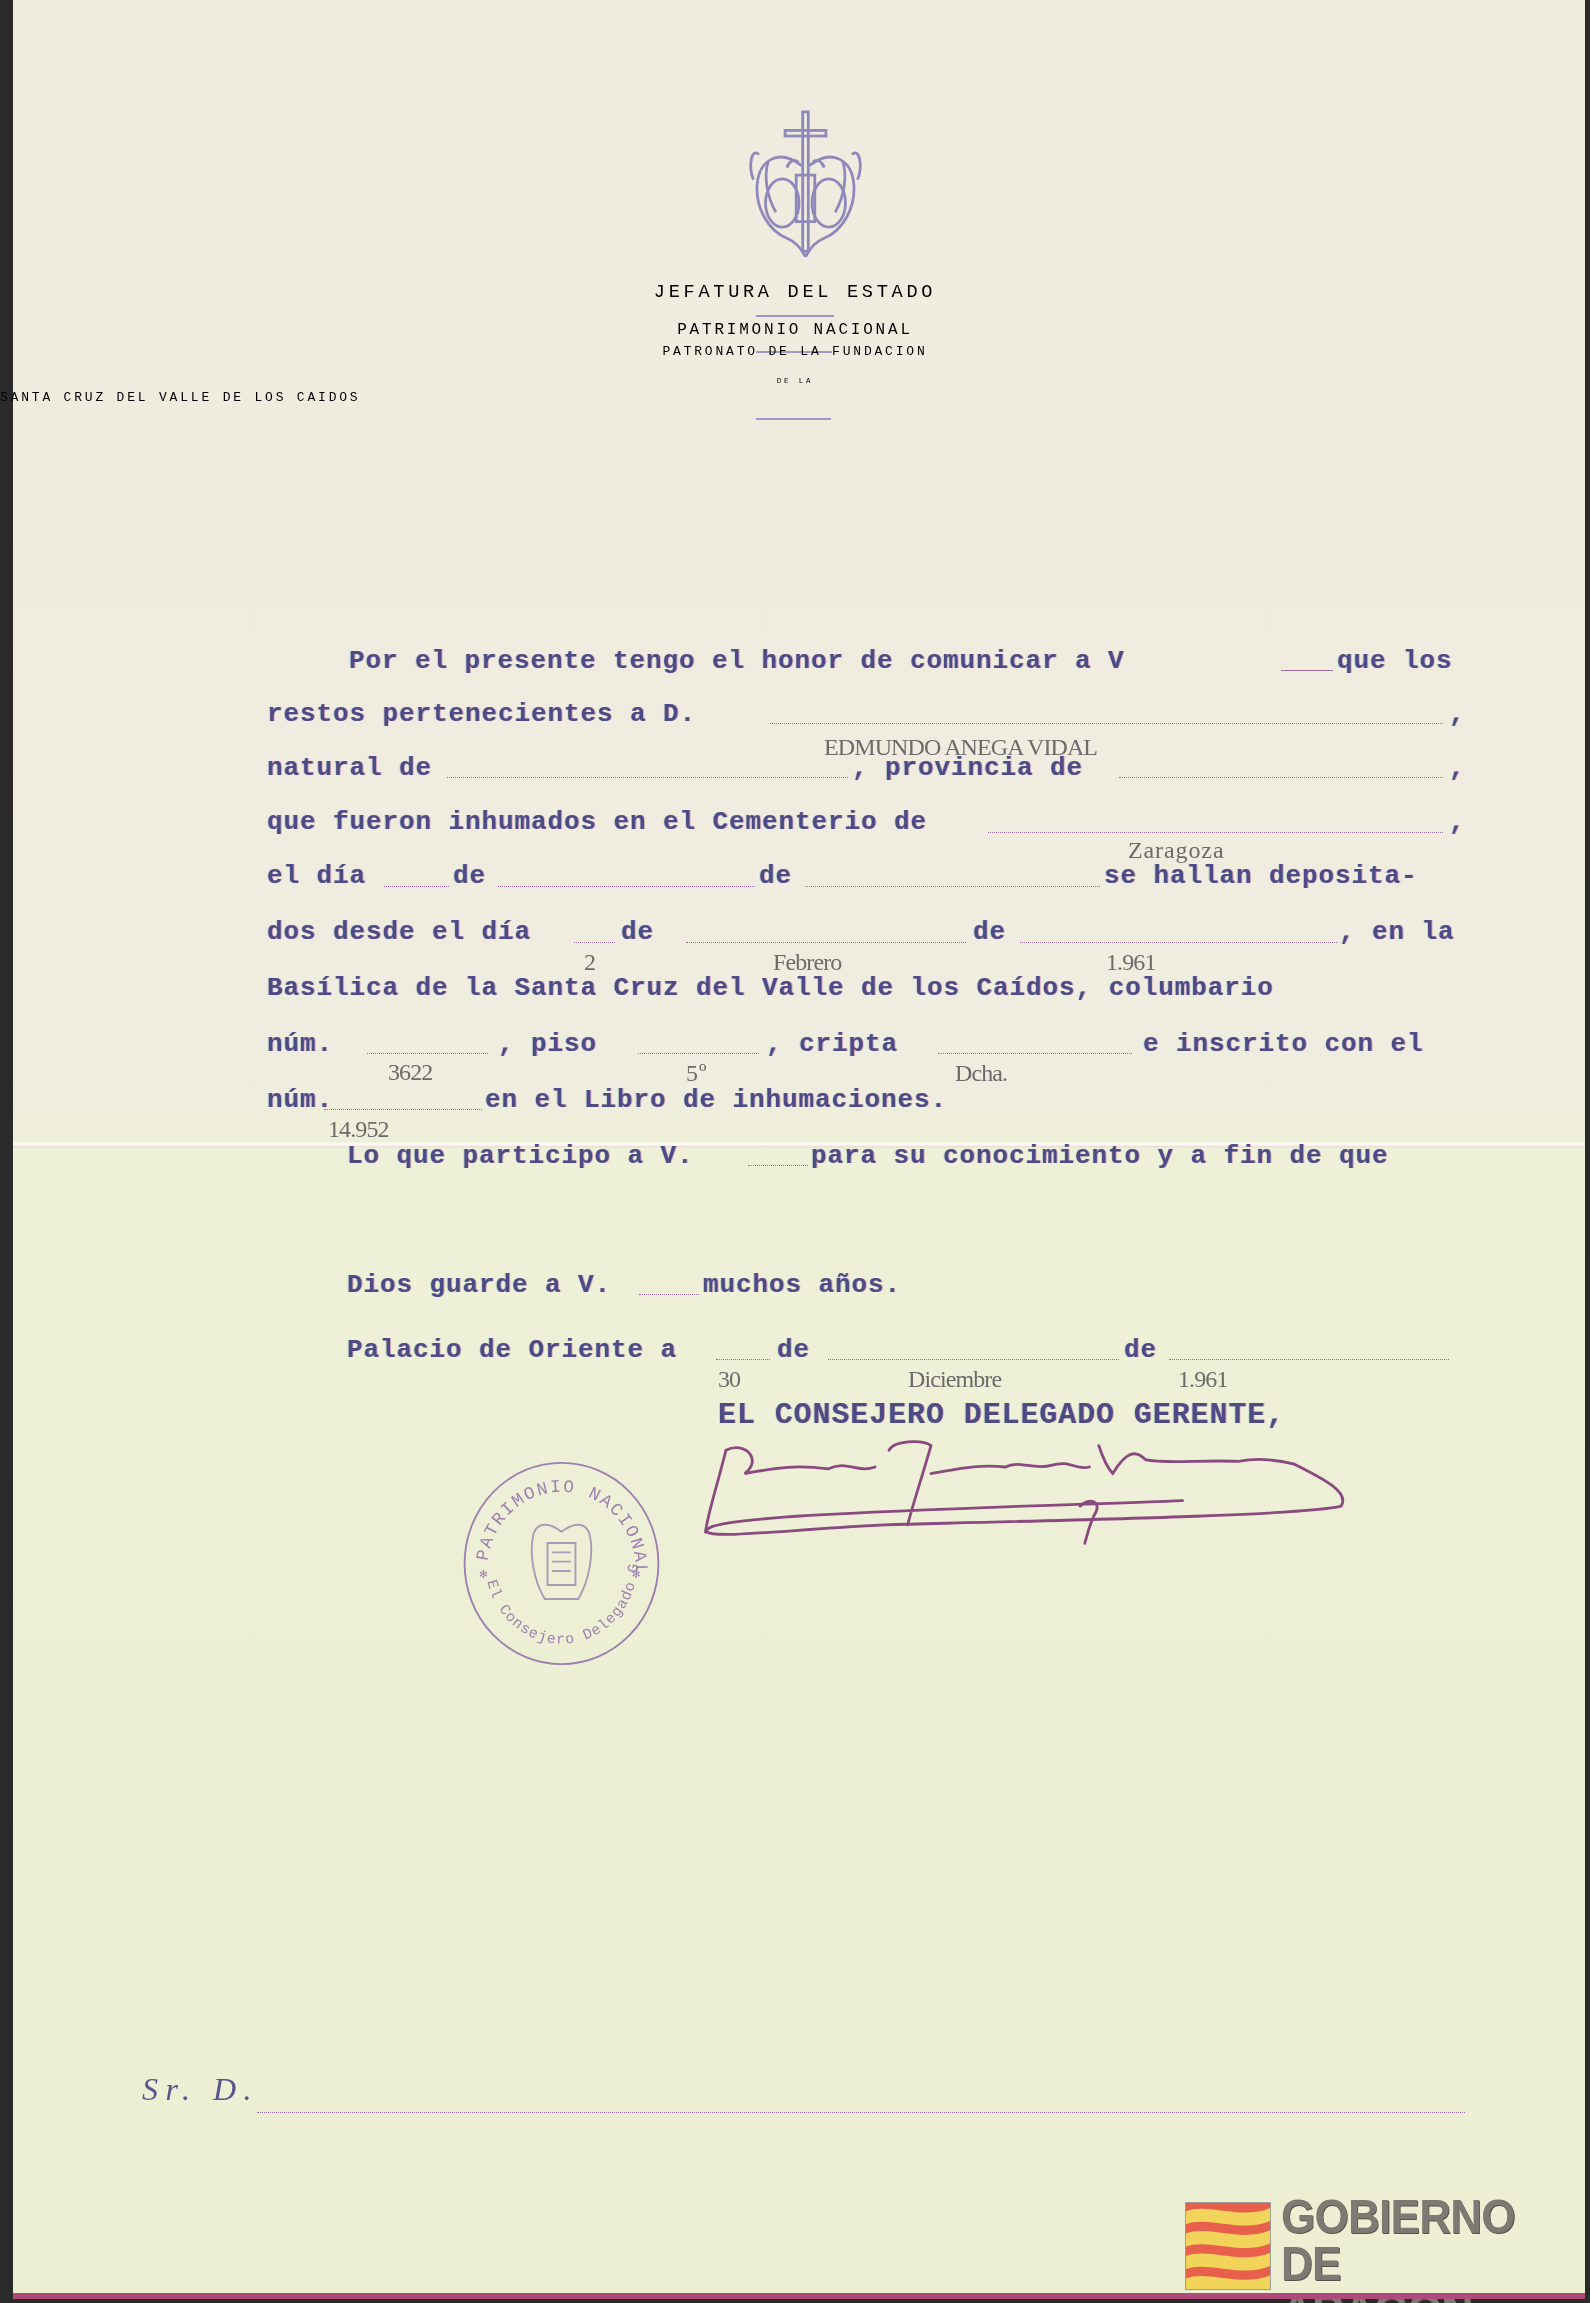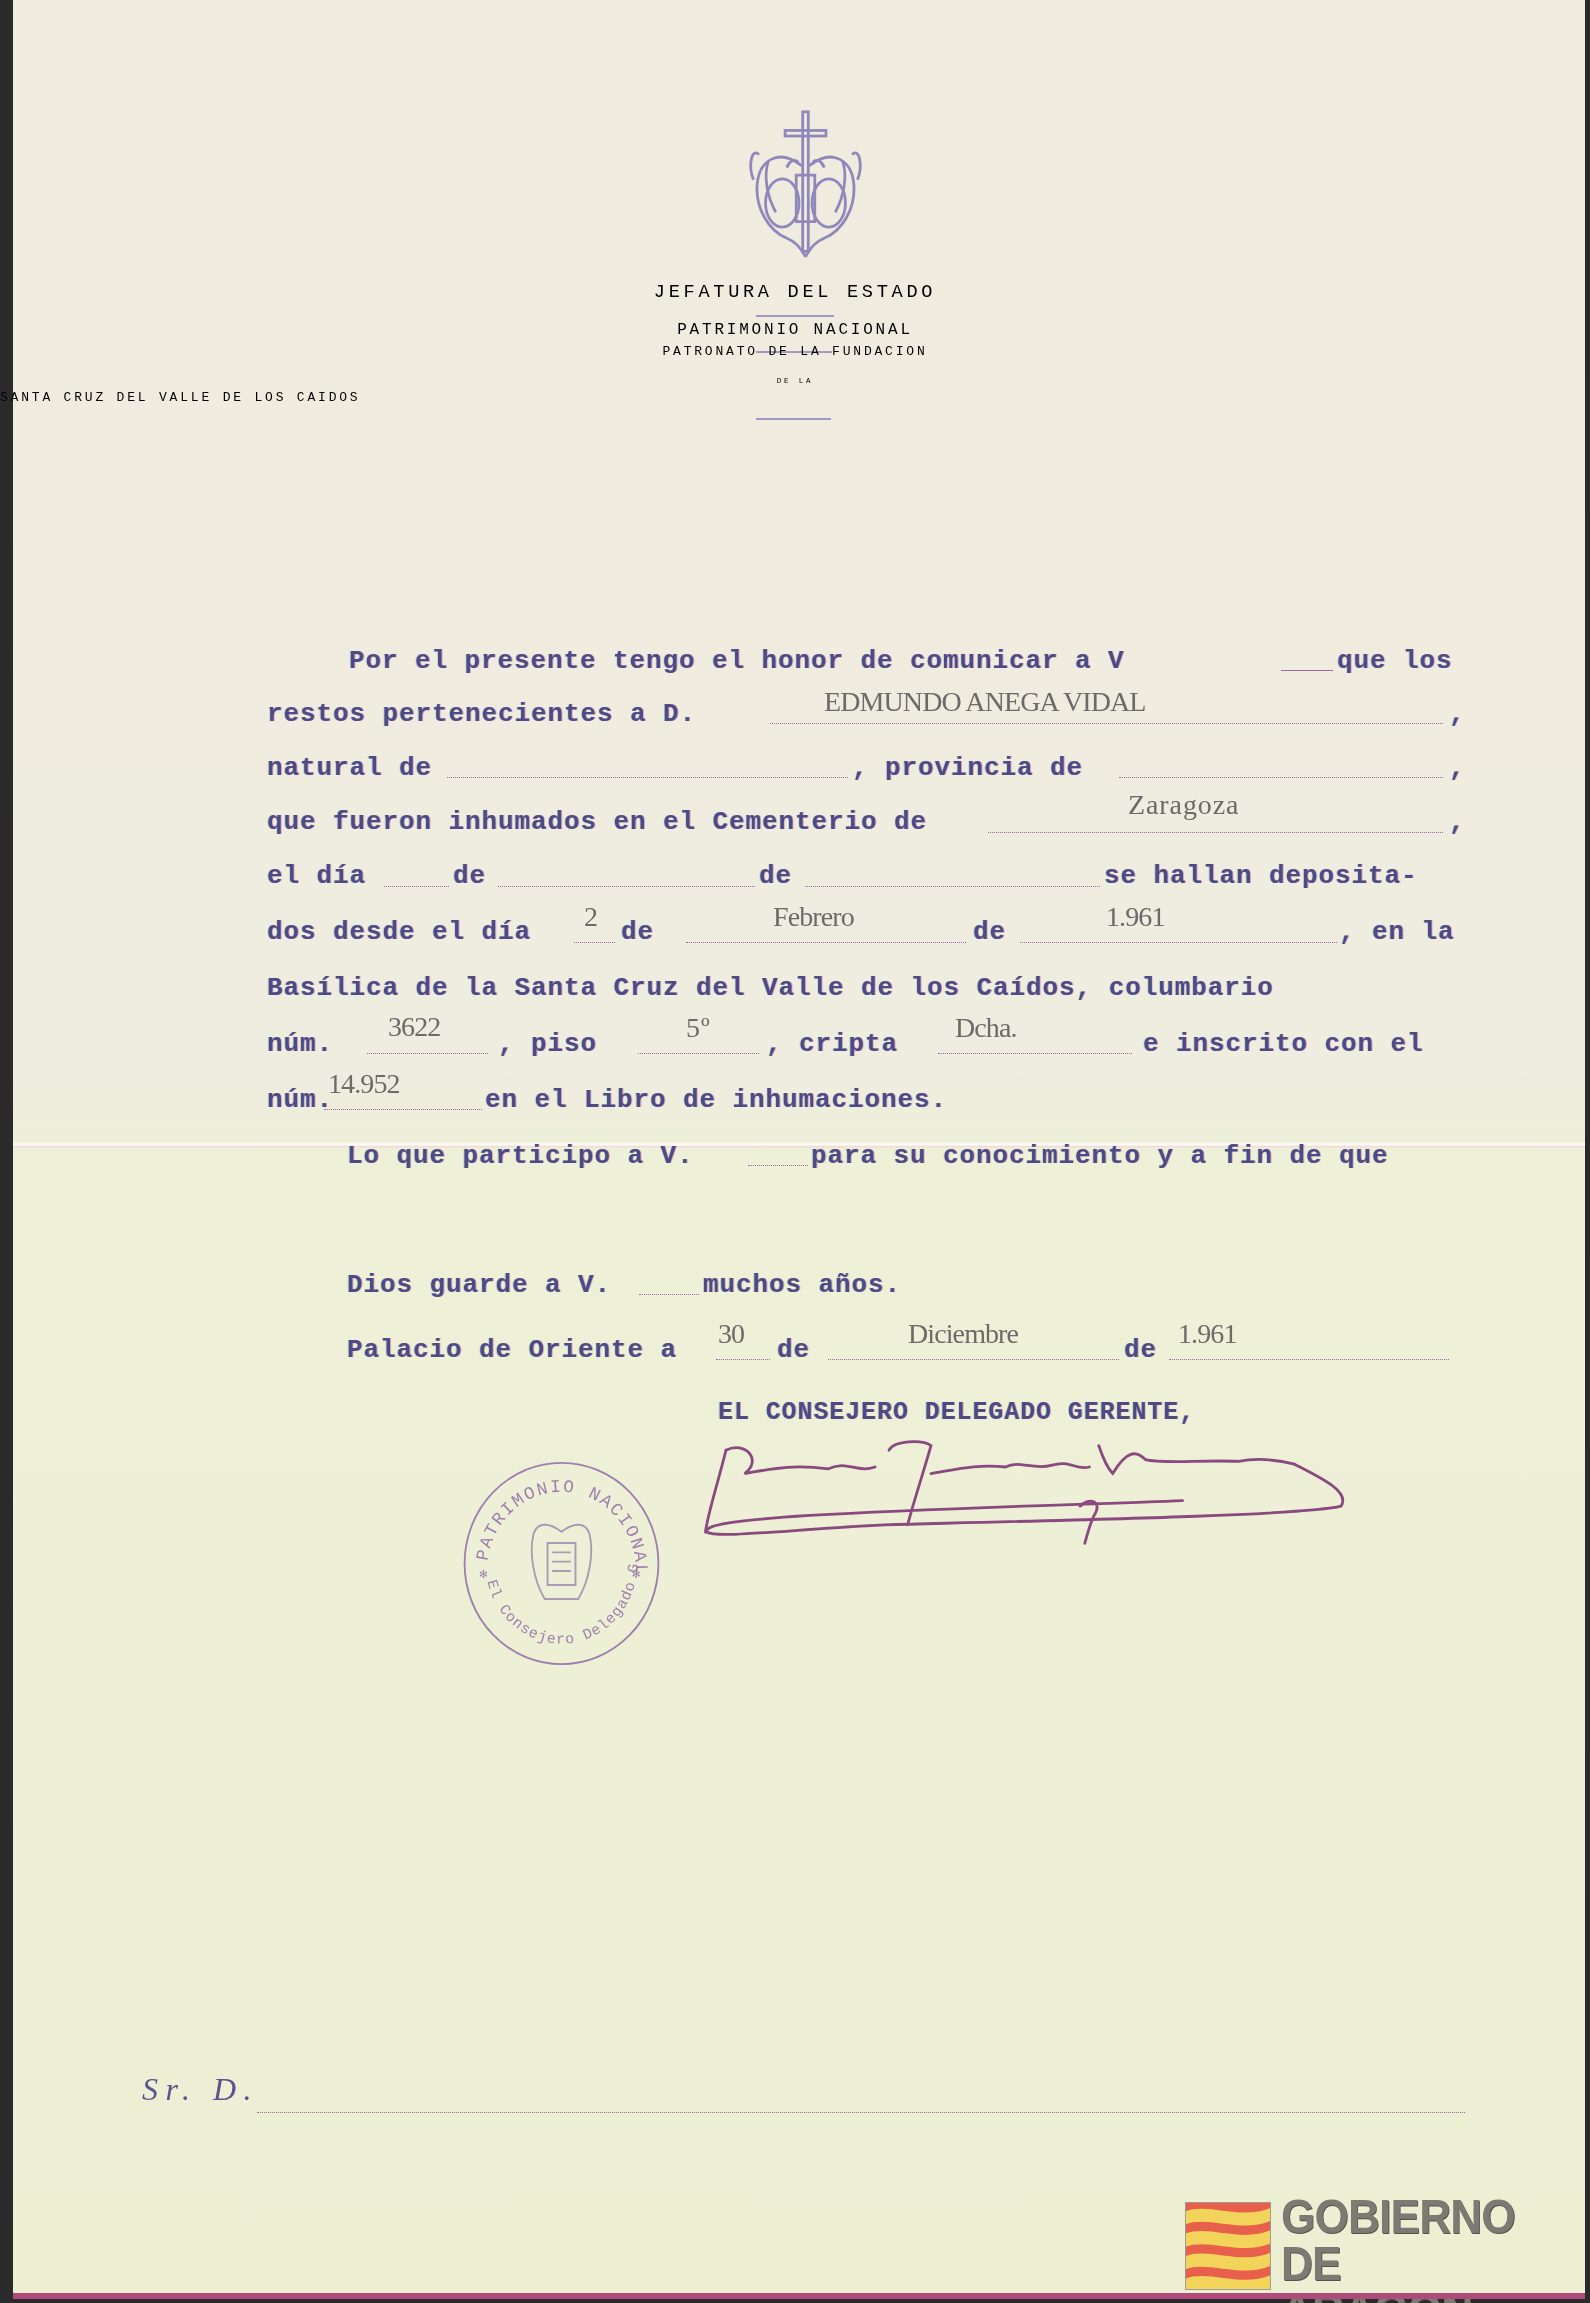--- a/index.html
+++ b/index.html
@@ -24,21 +24,21 @@
   .lh-line1 { position: absolute; left: 0; width: 1590px; top: 282px; font-size: 18.6px; letter-spacing: 3.7px; text-align:center; }
   .lh-line2 { position: absolute; left: 0; width: 1590px; top: 321px; font-size: 16px; letter-spacing: 2.8px; text-align:center; }
   .lh-line3 { position: absolute; left: 0; width: 1590px; top: 344px; font-size: 13px; letter-spacing: 2.8px; text-align:center; }
   .lh-line4 { position: absolute; left: 0; width: 1590px; top: 377px; font-size: 7.5px; letter-spacing: 2.8px; text-align:center; }
   .lh-line5 { position: absolute; left: 0; width: 1590px; top: 390px; font-size: 13px; letter-spacing: 2.8px; text-align:left; }
   .rule { position: absolute; height: 1.9px; background: #a099c4; }
 
   
   .typed { position: absolute; color: #4d4a86; font-size: 26px; font-weight: bold; white-space: nowrap; letter-spacing: 0.9px;
            text-shadow: 0.9px 0 0 rgba(180,60,140,0.35), -0.9px 0 0 rgba(60,160,160,0.25); }
-  .fill { position: absolute; color: #6d6a6a; font-size: 28px; font-family: "Liberation Serif", serif; white-space: nowrap; letter-spacing: 0.9px; }
+  .fill { position: absolute; color: #6d6a6a; font-size: 24px; font-family: "Liberation Serif", serif; white-space: nowrap; letter-spacing: 0.9px; margin-top: 48px; }
   .dots { position: absolute; height: 0; border-bottom: 1.9px dotted #9a6aa0; }
   .narrow { letter-spacing: -0.9px; }
 
   
   .stamp { position: absolute; left: 446px; top: 1459px; width: 205px; height: 210px; }
   
   .signature { position: absolute; left: 685px; top: 1422px; width: 671px; height: 131px; }
 
   .sr-d { position: absolute; left: 129px; top: 2071px; font-family: "Liberation Serif", serif; font-style: italic; font-size: 32px; color: #5a5390; letter-spacing: 7.5px; }
 
@@ -150,21 +150,21 @@
   <div class="typed" style="left:334px; top:1335px;">Palacio de Oriente a</div>
   <div class="dots" style="left:703px; top:1359px; width:54px;"></div>
   <div class="fill narrow" style="left:705px; top:1318px;">30</div>
   <div class="typed" style="left:764px; top:1335px;">de</div>
   <div class="dots" style="left:815px; top:1359px; width:291px;"></div>
   <div class="fill narrow" style="left:895px; top:1318px;">Diciembre</div>
   <div class="typed" style="left:1111px; top:1335px;">de</div>
   <div class="dots" style="left:1156px; top:1359px; width:280px;"></div>
   <div class="fill narrow" style="left:1165px; top:1318px;">1.961</div>
 
-  <div class="typed" style="left:705px; top:1398px; font-size:25px;">EL CONSEJERO DELEGADO GERENTE,</div>
+  <div class="typed" style="left:705px; top:1398px; font-size:30px;">EL CONSEJERO DELEGADO GERENTE,</div>
 
   <svg class="signature" viewBox="0 0 720 140">
     <g fill="none" stroke="#8a4a80" stroke-width="3" stroke-linecap="round">
       <path d="M30 30 C20 70, 10 100, 8 118"></path>
       <path d="M30 30 C50 20, 70 40, 50 55 C80 50, 100 45, 140 50 C160 40, 170 55, 190 48"></path>
       <path d="M205 30 C210 20, 240 18, 250 25 C240 60, 230 90, 225 110"></path>
       <path d="M250 55 C280 50, 300 45, 330 48 C345 40, 360 52, 380 46 C400 40, 405 52, 420 48"></path>
       <path d="M430 25 C435 40, 440 50, 445 55 C460 30, 470 30, 480 40 C500 45, 540 40, 580 42 C600 38, 620 40, 640 45"></path>
       <path d="M640 45 C670 60, 700 75, 690 90 C650 100, 400 105, 200 110 C100 115, 20 125, 10 118 C5 110, 40 105, 120 100 C260 92, 420 88, 520 84"></path>
       <path d="M410 90 C420 80, 435 85, 425 100 C420 110, 418 120, 415 130"></path>

